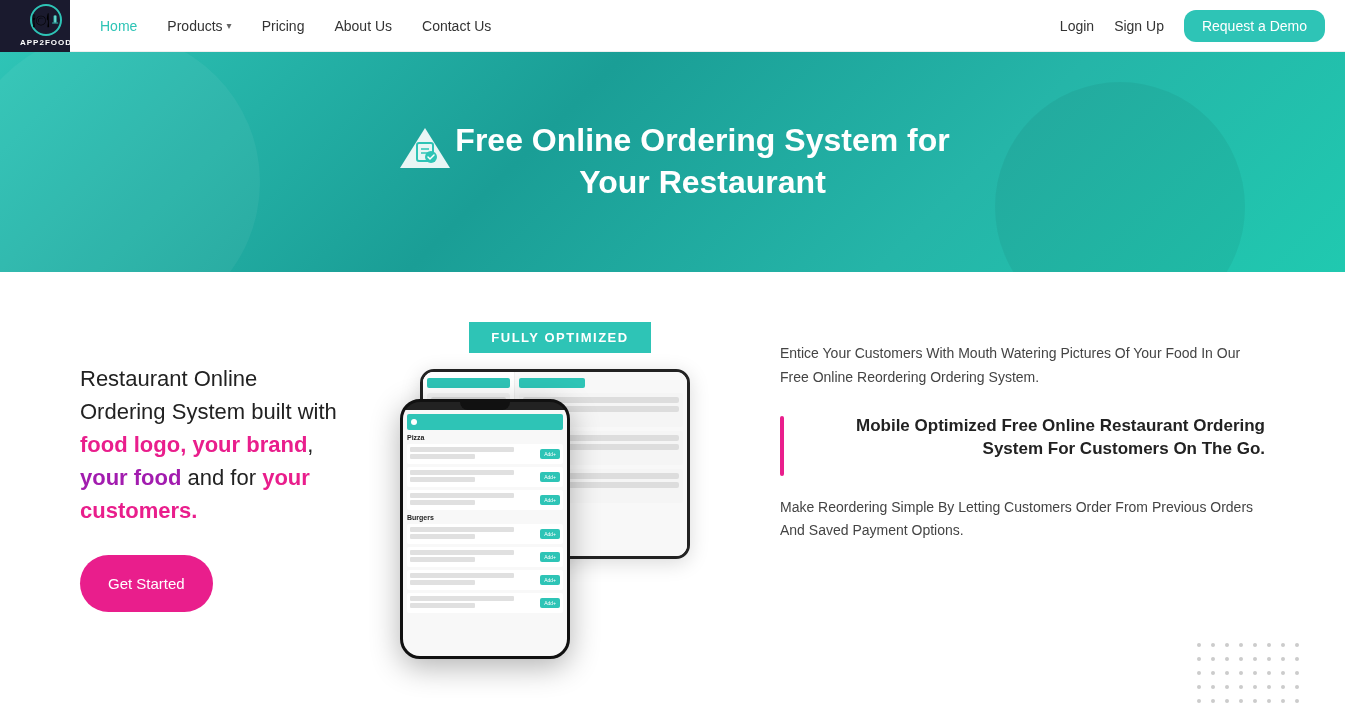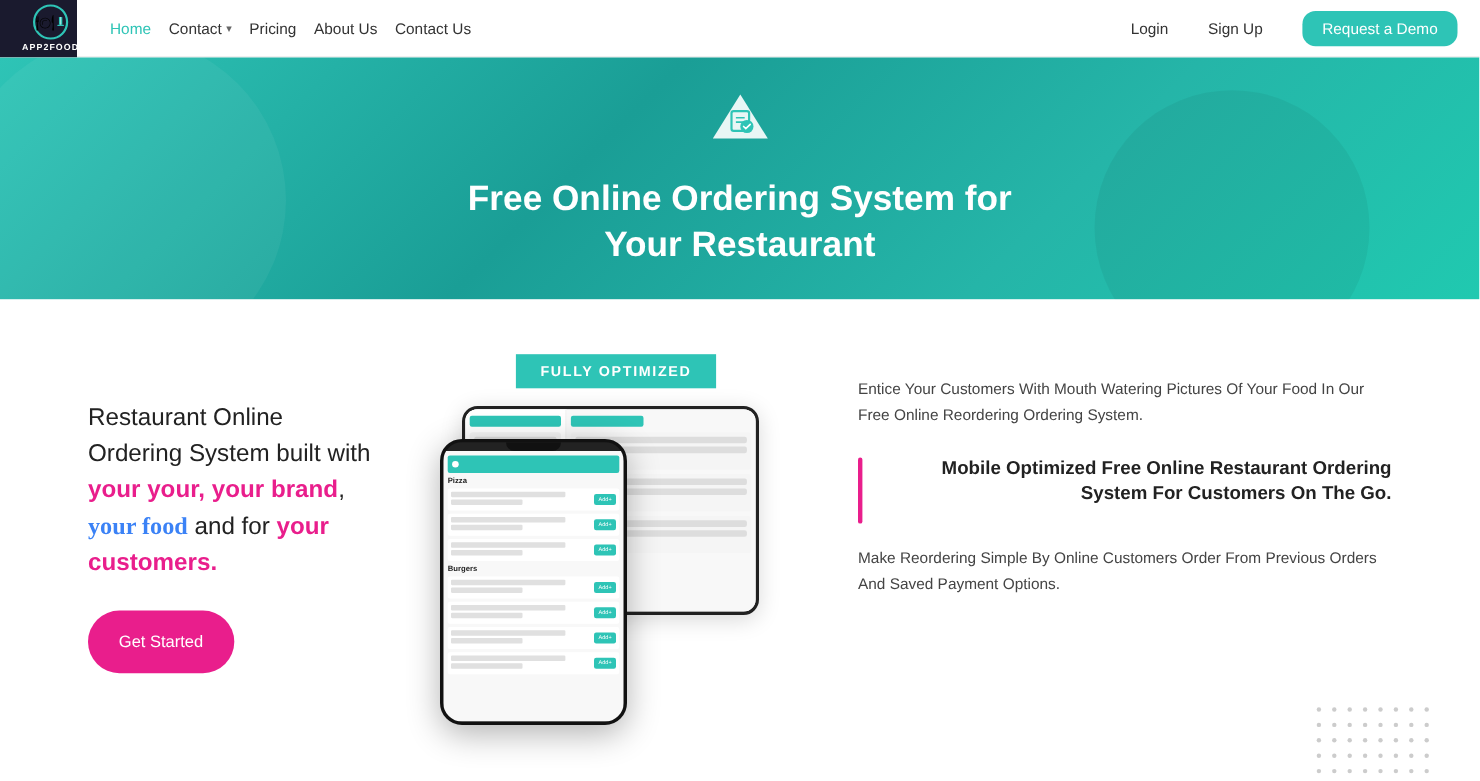--- a/index.html
+++ b/index.html
@@ -51,21 +51,21 @@
     .logo-text {
       color: #fff;
       font-size: 8px;
       font-weight: bold;
       letter-spacing: 1px;
       margin-top: 2px;
     }
     .nav-links {
       display: flex;
       align-items: center;
-      gap: 16px;
+      gap: 30px;
       flex: 1;
     }
     .nav-link {
       font-size: 14px;
       color: #333;
       text-decoration: none;
       cursor: pointer;
     }
     .nav-link.active { color: #2ec4b6; }
     .nav-link-products {
@@ -76,41 +76,40 @@
       font-size: 14px;
       cursor: pointer;
     }
     .nav-link-products .chevron {
       font-size: 10px;
       color: #666;
     }
     .nav-right {
       display: flex;
       align-items: center;
-      gap: 36px;
+      gap: 20px;
     }
     .nav-login { font-size: 14px; color: #333; cursor: pointer; }
     .nav-signup { font-size: 14px; color: #333; cursor: pointer; }
     .btn-demo {
       background: #2ec4b6;
       color: #fff;
       border: none;
       padding: 8px 18px;
       border-radius: 12px;
       font-size: 14px;
       cursor: pointer;
       font-weight: 500;
     }
 
     
     .hero {
       background: linear-gradient(135deg, #2ec4b6 0%, #1a9e96 40%, #25b5a8 70%, #20c9b0 100%);
       height: 220px;
       display: flex;
-      flex-direction: column;
       align-items: center;
       justify-content: center;
       position: relative;
       overflow: hidden;
     }
     .hero::before {
       content: '';
       position: absolute;
       top: -20px; left: -40px;
       width: 300px; height: 300px;
@@ -158,21 +157,21 @@
       padding-top: 40px;
     }
     .left-title {
       font-size: 22px;
       color: #222;
       line-height: 1.5;
       font-weight: 400;
     }
     .left-title .highlight-logo { color: #e91e8c; font-weight: 600; }
     .left-title .highlight-brand { color: #e91e8c; font-weight: 600; }
-    .left-title .highlight-food { color: #3b82f6; font-weight: 600; font-family: Liberation Serif, serif; }
+    .left-title .highlight-food { color: #a21caf; font-weight: 600; }
     .left-title .highlight-customers { color: #e91e8c; font-weight: 600; }
     .btn-get-started {
       background: #e91e8c;
       color: #fff;
       border: none;
       padding: 20px 28px;
       border-radius: 30px;
       font-size: 15px;
       cursor: pointer;
       margin-top: 28px;
@@ -392,21 +391,21 @@
           <line x1="10" y1="2" x2="10" y2="16" stroke="#fff" stroke-width="1"></line>
         </svg>
       </div>
       <span class="logo-text">APP2FOOD</span>
     </div>
   </div>
 
   <div class="nav-links">
     <a class="nav-link active">Home</a>
     <div class="nav-link-products">
-      <span>Contact</span>
+      <span>Products</span>
       <span class="chevron">▾</span>
     </div>
     <a class="nav-link">Pricing</a>
     <a class="nav-link">About Us</a>
     <a class="nav-link">Contact Us</a>
   </div>
 
   <div class="nav-right">
     <span class="nav-login">Login</span>
     <span class="nav-signup">Sign Up</span>
@@ -429,21 +428,21 @@
     <span>Free Online Ordering System for</span><br>
     <span>Your Restaurant</span>
   </h1>
 </section>
 
 <div class="main-content">
 
   <div class="left-section">
     <p class="left-title">
       Restaurant Online Ordering System built with
-      <span class="highlight-logo"> your your,</span>
+      <span class="highlight-logo"> food logo,</span>
       <span class="highlight-brand"> your brand</span>,
       <span class="highlight-food"> your food</span> and for
       <span class="highlight-customers"> your customers.</span>
     </p>
     <button class="btn-get-started">Get Started</button>
   </div>
 
   <div class="center-section">
     <div class="fully-optimized-badge">FULLY OPTIMIZED</div>
 
@@ -562,21 +561,21 @@
   <div class="right-section">
     <p class="right-para">Entice Your Customers With Mouth Watering Pictures Of Your Food In Our Free Online Reordering Ordering System.</p>
 
     <div class="feature-block">
       <div class="feature-title">
         <div class="feature-bar"></div>
         <span>Mobile Optimized Free Online Restaurant Ordering System For Customers On The Go.</span>
       </div>
     </div>
 
-    <p class="right-para">Make Reordering Simple By Online Customers Order From Previous Orders And Saved Payment Options.</p>
+    <p class="right-para">Make Reordering Simple By Letting Customers Order From Previous Orders And Saved Payment Options.</p>
   </div>
 
 </div>
 
 <div style="position:relative; height:0;">
   <div class="dot-grid">
     <div class="dot-grid-inner">
       <div class="dot"></div>
         <div class="dot"></div>
         <div class="dot"></div>

